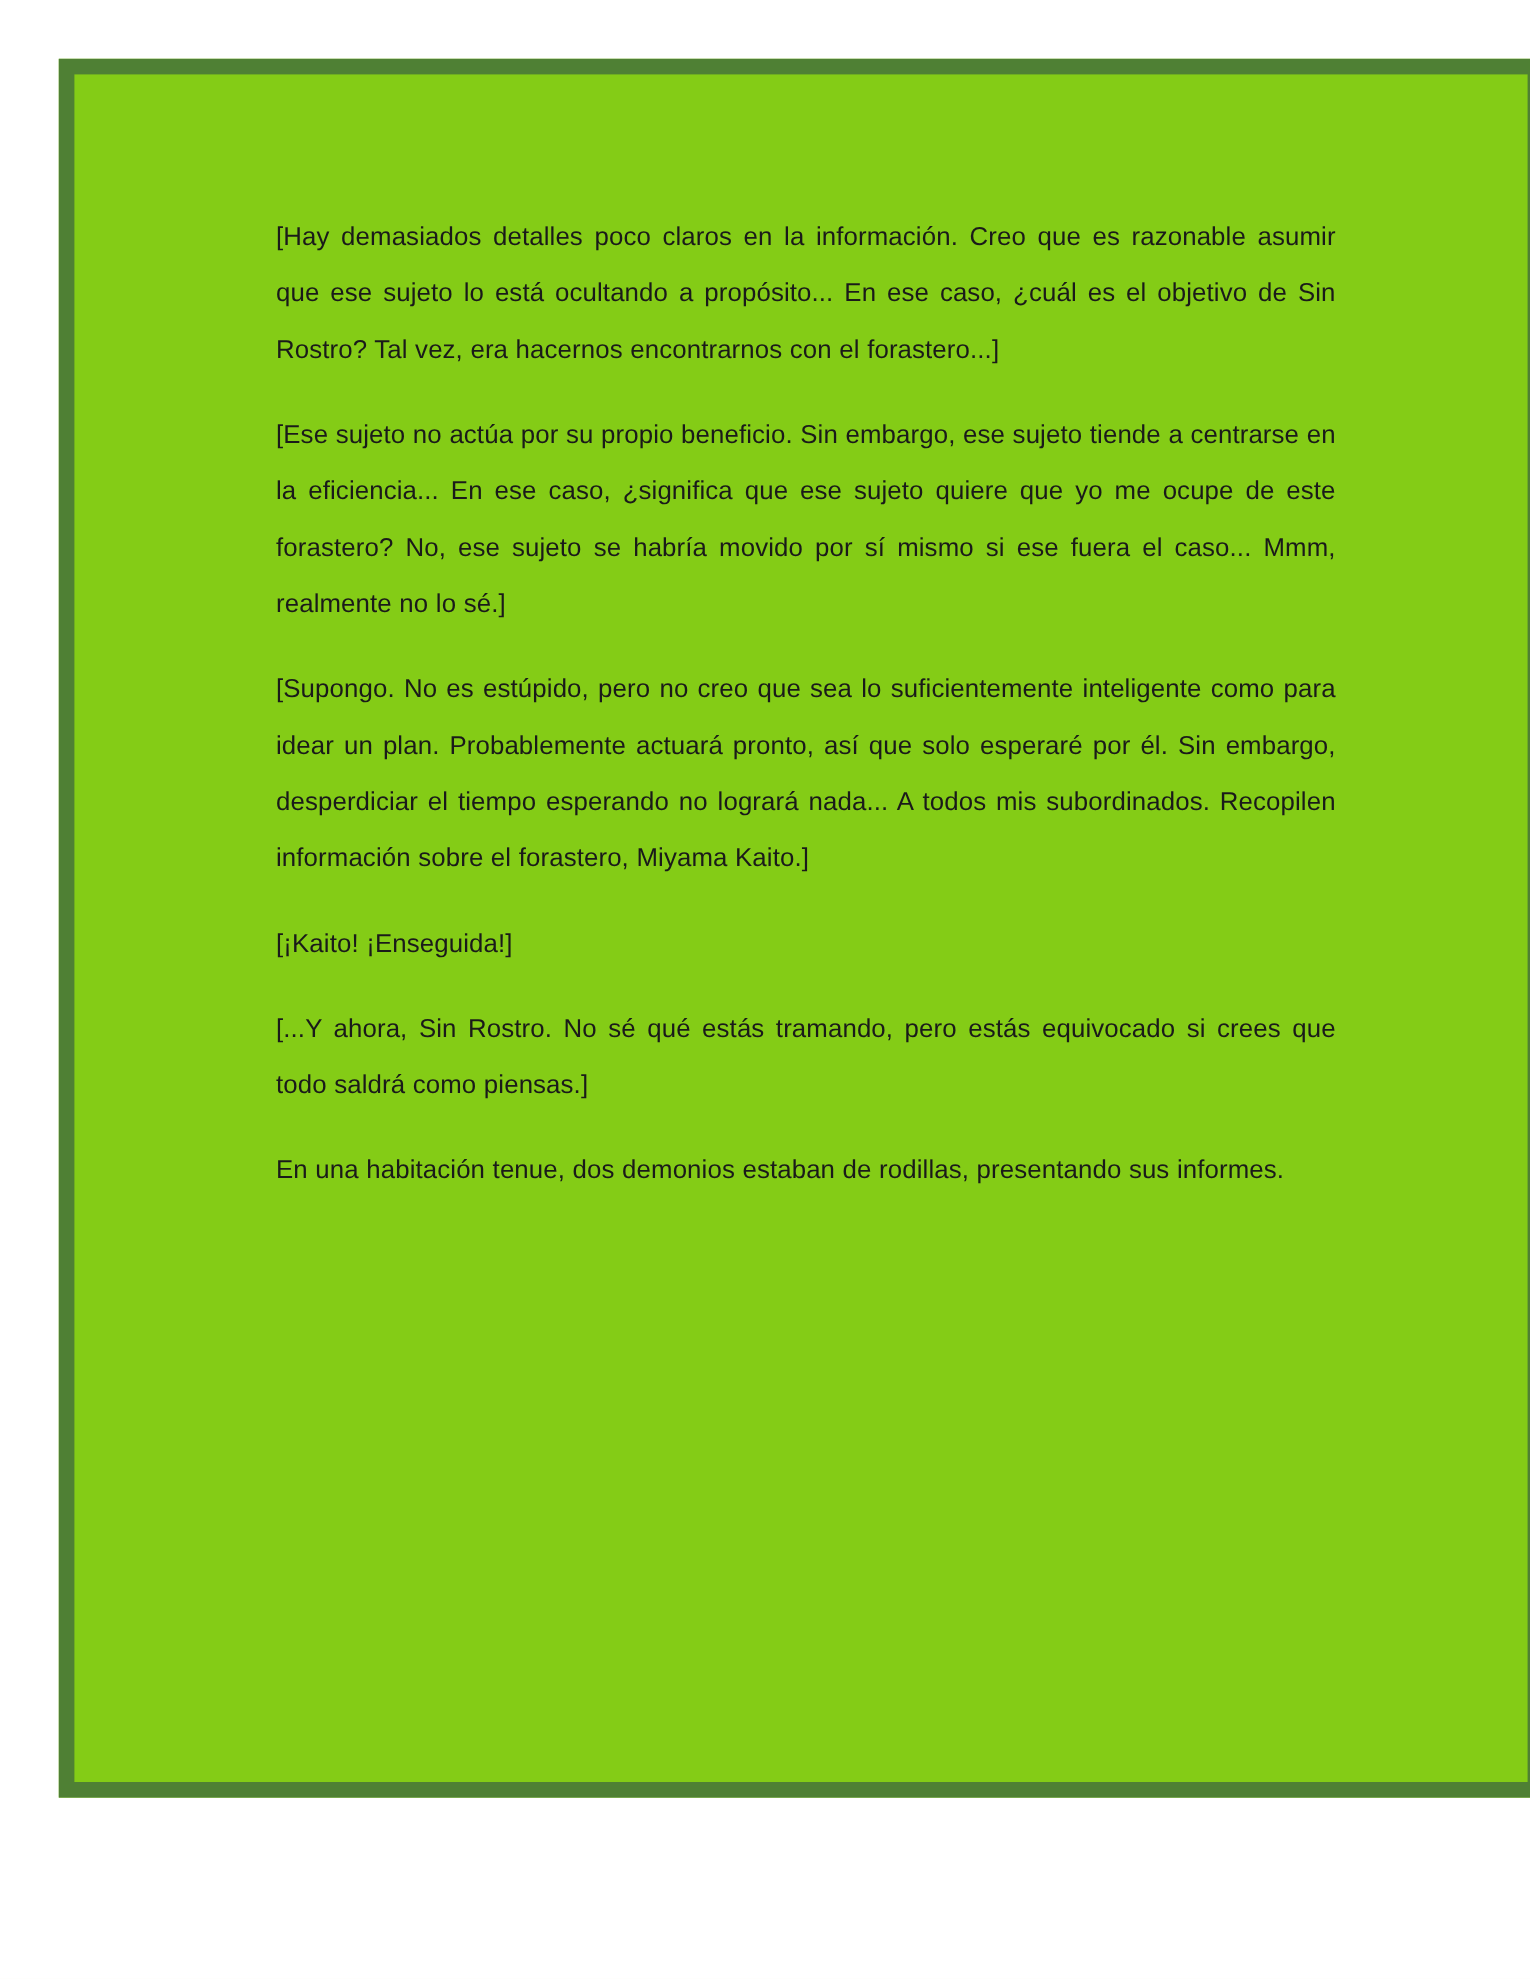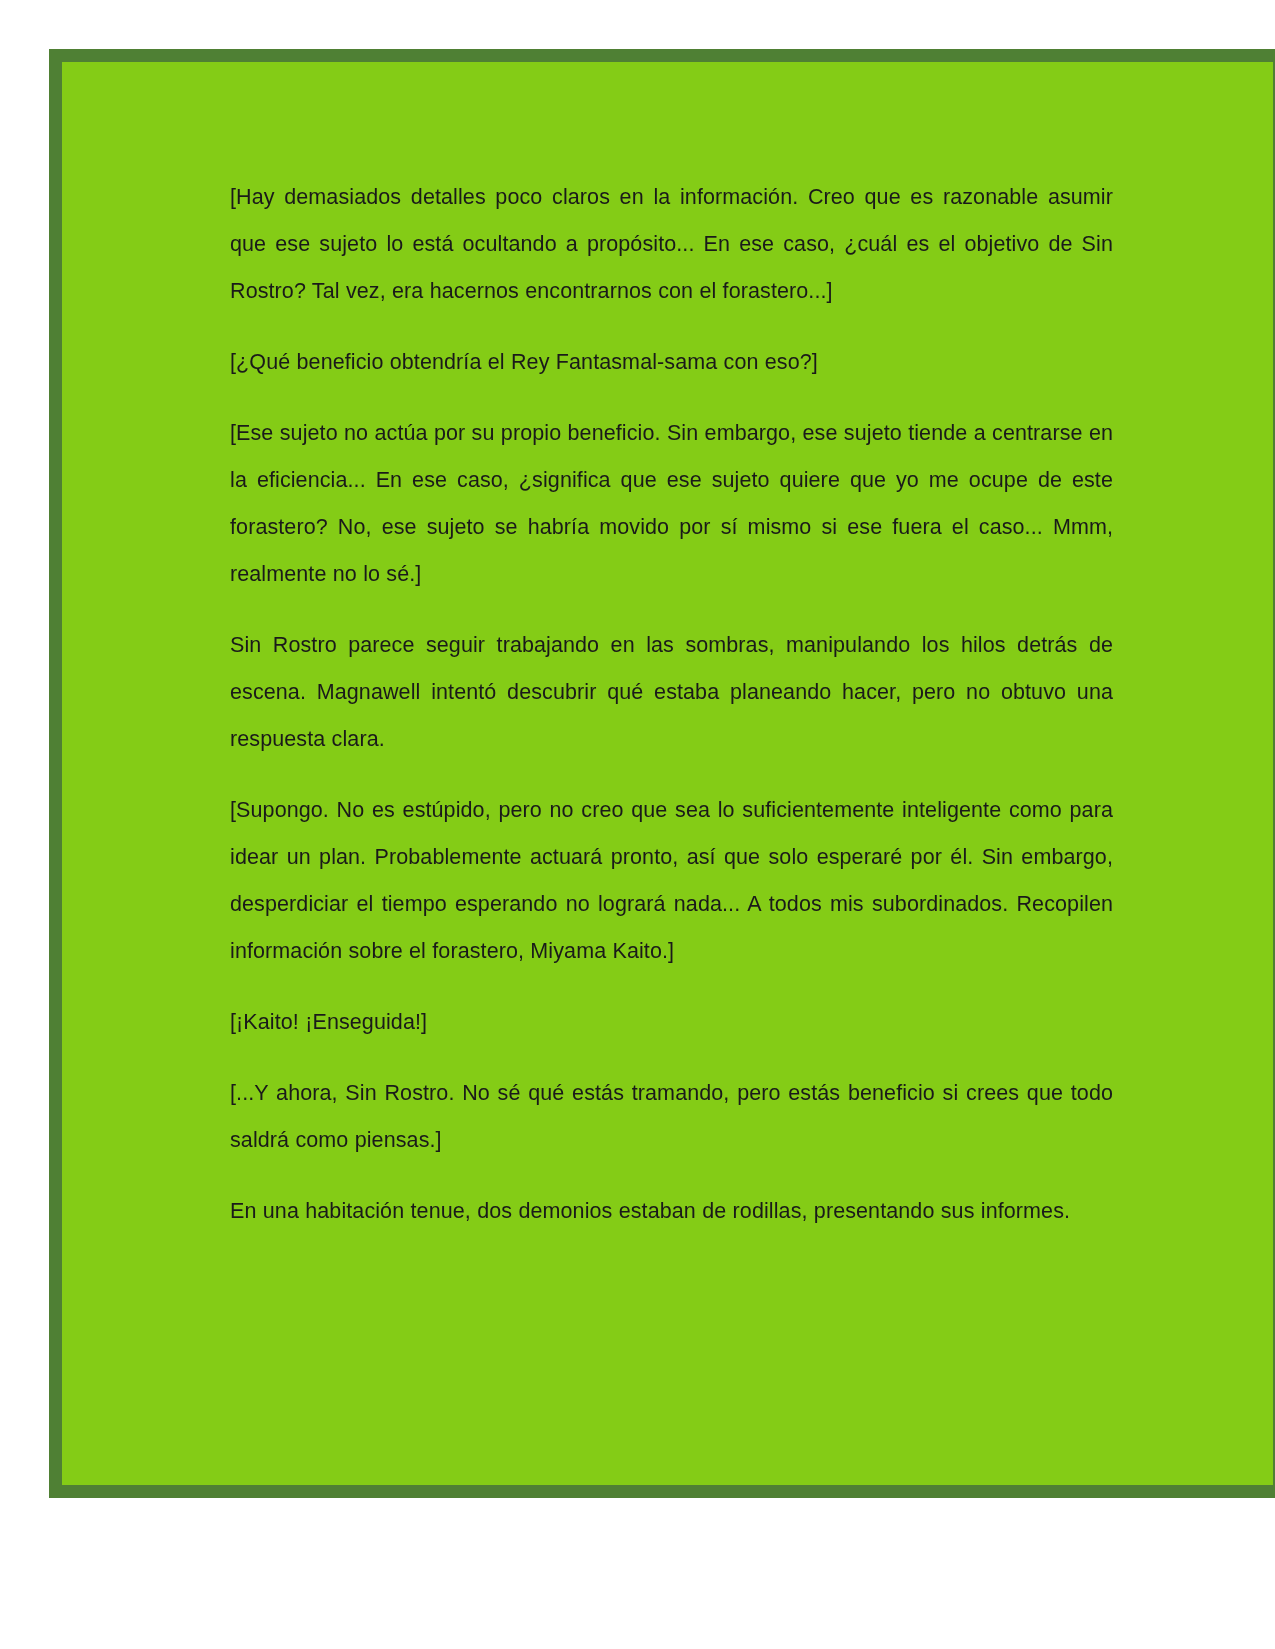--- a/index.html
+++ b/index.html
@@ -54,22 +54,20 @@
     text-align: left;
   }
 </style>
 </head>
 <body>
 
 <div class="page">
   <div class="page-border">
     <div class="doc-body">
       <p class="para">[Hay demasiados detalles poco claros en la información. Creo que es razonable asumir que ese sujeto lo está ocultando a propósito... En ese caso, ¿cuál es el objetivo de Sin Rostro? Tal vez, era hacernos encontrarnos con el forastero...]</p>
-      <p class="para nojustify">[¿Qué beneficio obtendría el Rey Fantasmal-sama con eso?]</p>
       <p class="para">[Ese sujeto no actúa por su propio beneficio. Sin embargo, ese sujeto tiende a centrarse en la eficiencia... En ese caso, ¿significa que ese sujeto quiere que yo me ocupe de este forastero? No, ese sujeto se habría movido por sí mismo si ese fuera el caso... Mmm, realmente no lo sé.]</p>
-      <p class="para">Sin Rostro parece seguir trabajando en las sombras, manipulando los hilos detrás de escena. Magnawell intentó descubrir qué estaba planeando hacer, pero no obtuvo una respuesta clara.</p>
       <p class="para">[Supongo. No es estúpido, pero no creo que sea lo suficientemente inteligente como para idear un plan. Probablemente actuará pronto, así que solo esperaré por él. Sin embargo, desperdiciar el tiempo esperando no logrará nada... A todos mis subordinados. Recopilen información sobre el forastero, Miyama Kaito.]</p>
       <p class="para nojustify">[¡Kaito! ¡Enseguida!]</p>
-      <p class="para">[...Y ahora, Sin Rostro. No sé qué estás tramando, pero estás beneficio si crees que todo saldrá como piensas.]</p>
+      <p class="para">[...Y ahora, Sin Rostro. No sé qué estás tramando, pero estás equivocado si crees que todo saldrá como piensas.]</p>
       <p class="para">En una habitación tenue, dos demonios estaban de rodillas, presentando sus informes.</p>
     </div>
   </div>
 </div>
 
 </body></html>

